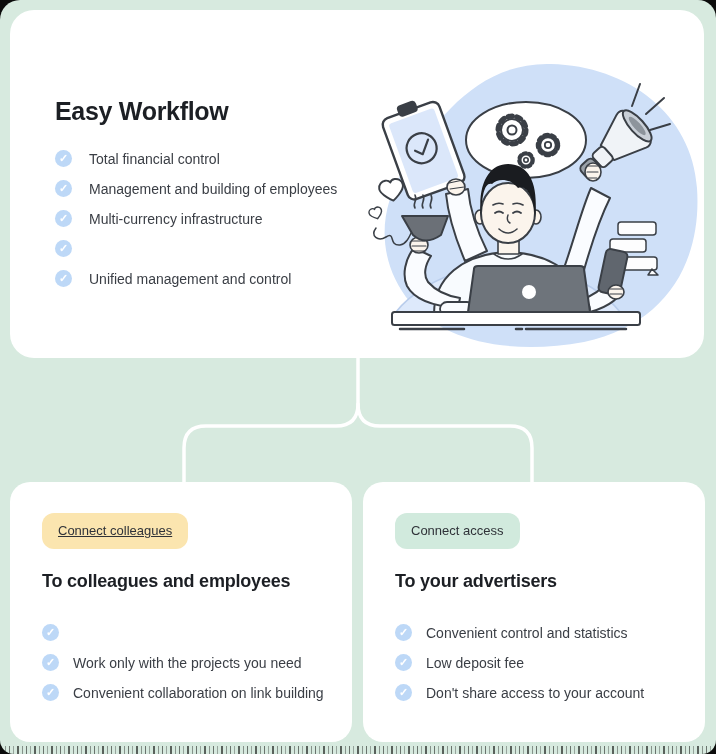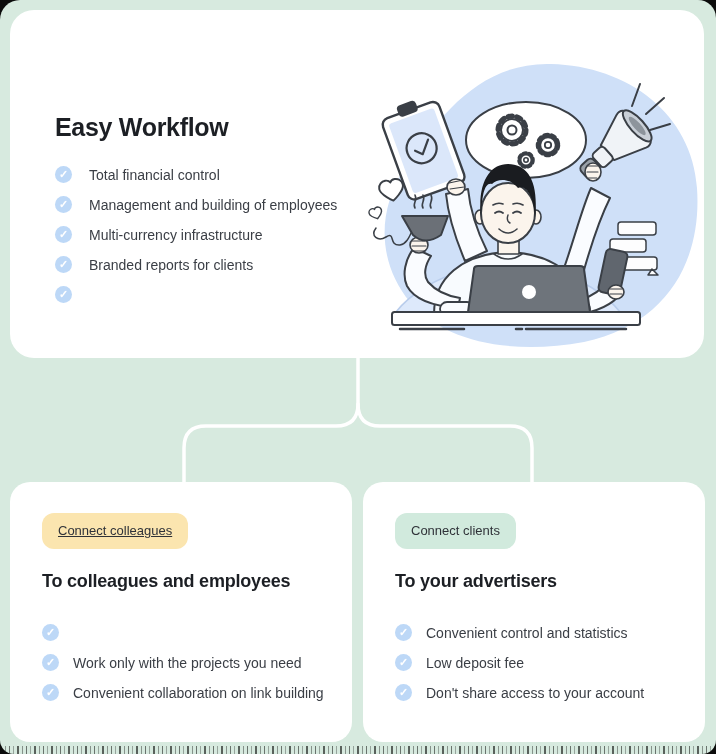--- a/index.html
+++ b/index.html
@@ -13,21 +13,21 @@
     background:#d7eadf;
     border-radius:20px 18px 14px 14px;
     overflow:hidden;
   }
   .card{position:absolute;background:#ffffff;}
   .card.top{left:10px;top:10px;width:694px;height:348px;border-radius:24px;}
   .card.bl{left:10px;top:482px;width:342px;height:260px;border-radius:20px;}
   .card.br{left:363px;top:482px;width:342px;height:260px;border-radius:20px;}
 
   .top-content{position:absolute;left:45px;top:86px;width:330px;}
-  h1.wf{margin:16px 0 24px;font-size:25px;line-height:30px;font-weight:700;color:#1c1f24;letter-spacing:-0.3px;}
+  h1.wf{margin:0 0 24px;font-size:25px;line-height:30px;font-weight:700;color:#1c1f24;letter-spacing:-0.3px;}
   ul.feat{list-style:none;margin:0;padding:0;}
   ul.feat li{display:flex;align-items:center;height:17px;margin-bottom:13px;}
   .ck{
     width:17px;height:17px;border-radius:50%;
     background:#bdd8f7;color:#ffffff;
     font-size:11px;line-height:17px;text-align:center;font-weight:700;
     flex:none;
   }
   ul.feat .t{font-size:14px;color:#3a3e45;white-space:nowrap;}
   .card.top ul.feat .t{margin-left:17px;}
@@ -72,24 +72,24 @@
         <li>
           <span class="ck">✓</span>
           <span class="t">Management and building of employees</span>
           </li>
         <li>
           <span class="ck">✓</span>
           <span class="t">Multi-currency infrastructure</span>
           </li>
         <li>
           <span class="ck">✓</span>
-          <span class="t">Branded reports for clients</span>
-          </li>
-        <li>
-          <span class="ck">✓</span>
+          </li>
+        <li>
+          <span class="ck">✓</span>
+          <span class="t">Unified management and control</span>
           </li>
       </ul>
     </div>
 
     <svg class="illus" viewBox="0 0 340 300">
       <g fill="none" stroke="#3a3f46" stroke-width="2" stroke-linecap="round" stroke-linejoin="round">
         <path stroke="none" fill="#cfe0f8" d="M185,8 C262,10 326,58 331,132 C336,204 302,268 218,286 C142,300 76,284 44,246 C14,210 8,158 40,110 C74,58 116,6 185,8 Z"></path>
 
         <g>
           <path transform="translate(12,126) scale(1.5) rotate(-10)" stroke-width="1.3" fill="#ffffff" d="M0,4.8 C0,1.6 2.6,0 4.8,0 C6.4,0 7.6,0.9 8,1.8 C8.4,0.9 9.6,0 11.2,0 C13.4,0 16,1.6 16,4.8 C16,8.8 8,14 8,14 C8,14 0,8.8 0,4.8 Z"></path>
@@ -216,21 +216,21 @@
         <li>
           <span class="ck">✓</span>
           <span class="t">Convenient collaboration on link building</span>
           </li>
       </ul>
     </div>
   </div>
 
   <div class="card br bcard">
     <div class="bcard-content">
-      <span class="badge" style="background: rgb(209, 234, 221);">Connect clients</span>
+      <span class="badge" style="background: rgb(209, 234, 221);">Connect access</span>
       <h2 class="bt">To your advertisers</h2>
       <ul class="feat">
         <li>
           <span class="ck">✓</span>
           <span class="t">Convenient control and statistics</span>
           </li>
         <li>
           <span class="ck">✓</span>
           <span class="t">Low deposit fee</span>
           </li>

